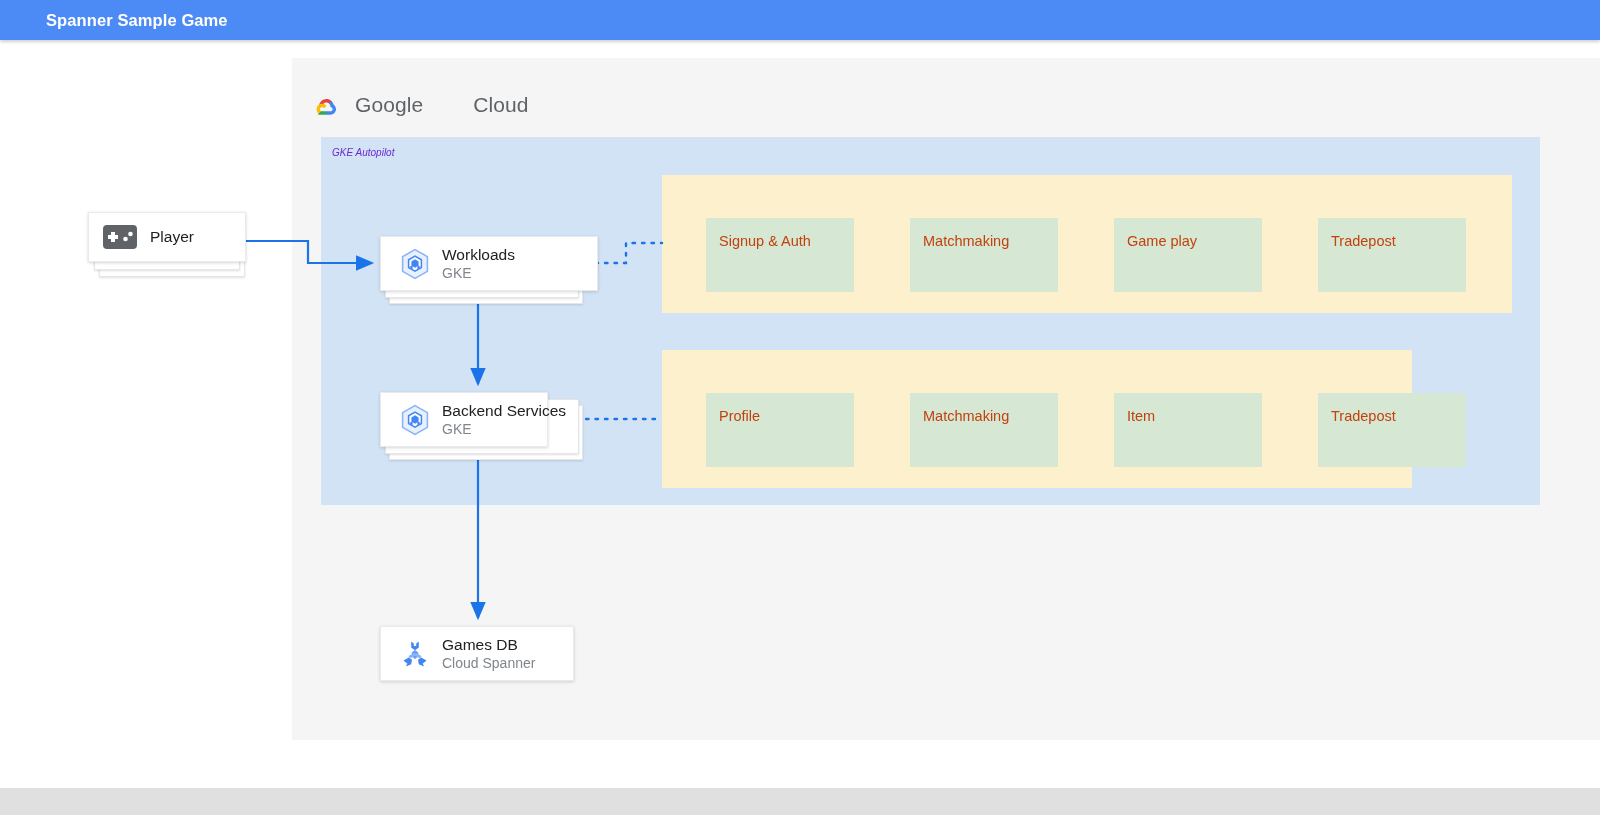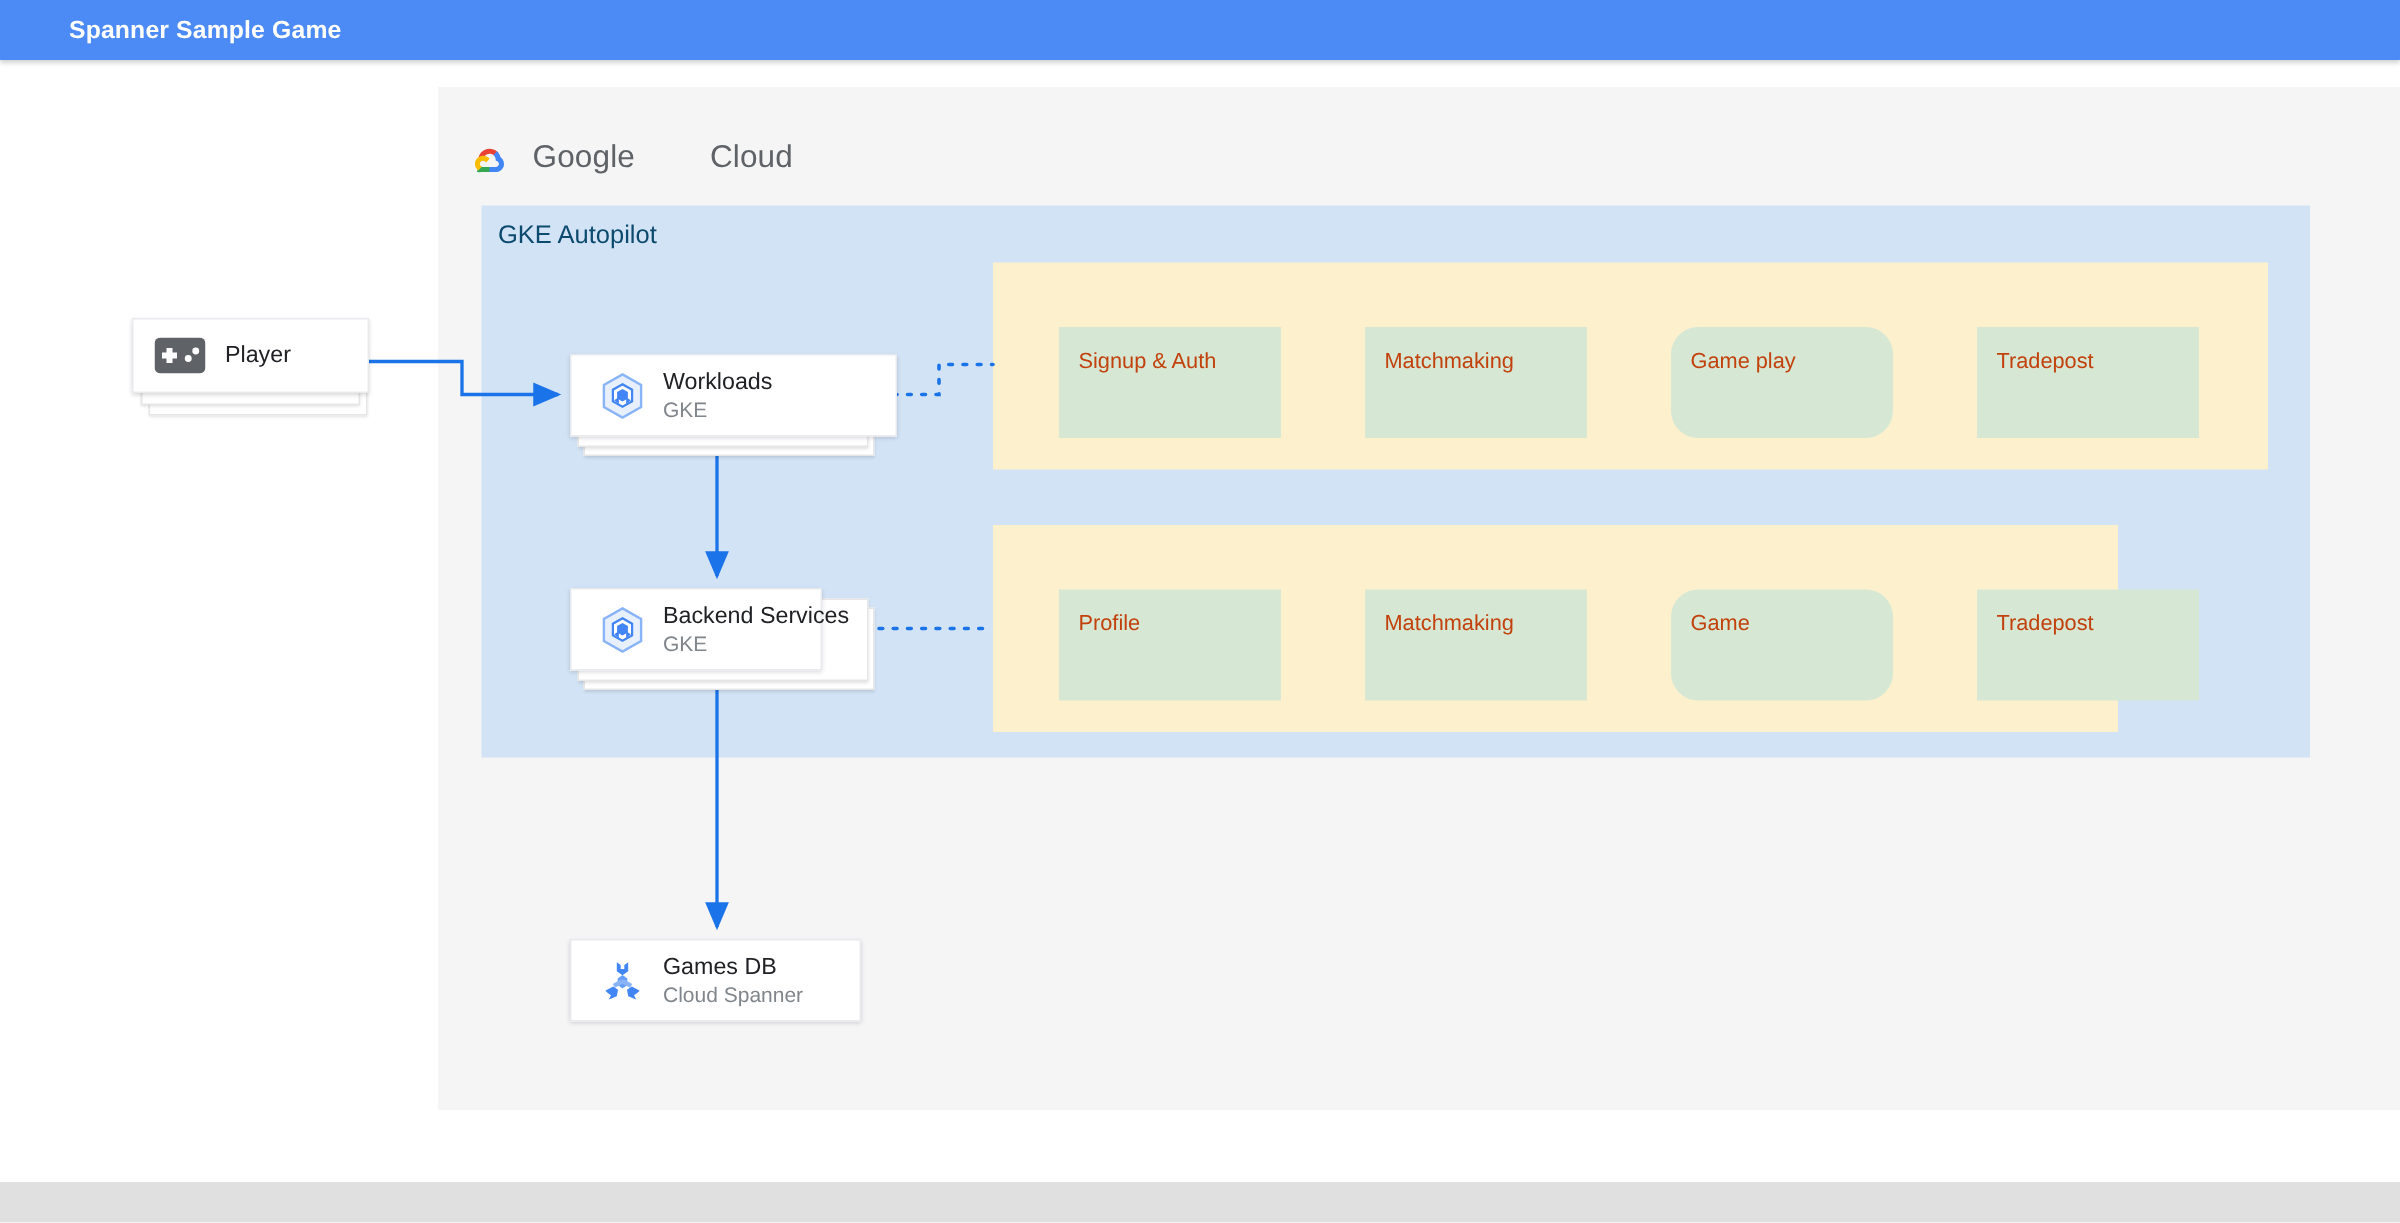--- a/index.html
+++ b/index.html
@@ -52,22 +52,23 @@
 
   
   .gke-panel {
     position: absolute;
     left: 321px; top: 137px;
     width: 1219px; height: 368px;
     background: #d2e3f6;
   }
   .gke-panel-label {
     position: absolute; left: 11px; top: 10px;
-    font-size: 17px; color: #0c4a6e;
+    font-size: 10px; color: #6d28d9;
     white-space: nowrap;
+    font-style: italic;
   }
 
   
   .svc-group {
     position: absolute;
     background: #fdf0cd;
   }
   .svc-group.row1 { left: 662px; top: 175px; width: 850px; height: 138px; }
   .svc-group.row2 { left: 662px; top: 350px; width: 750px; height: 138px; }
 
@@ -77,21 +78,21 @@
     width: 148px; height: 74px;
     background: #d6e8d4;
   }
   .svc-box .svc-label {
     position: absolute; left: 13px; top: 15px;
     font-size: 14.5px; color: #c2410c;
     white-space: nowrap;
   }
   .svc-box.c0 { left: 44px; }
   .svc-box.c1 { left: 248px; }
-  .svc-box.c2 { left: 452px; border-radius: 18px; }
+  .svc-box.c2 { left: 452px; }
   .svc-box.c3 { left: 656px; }
 
   
   .node {
     position: absolute;
     background: #ffffff;
     z-index: 20;
   }
   .node .card-shadow-2,
   .node .card-shadow-1 {
@@ -204,21 +205,21 @@
   </div>
 
   <div class="svc-group row2">
     <div class="svc-box c0">
       <div class="svc-label">Profile</div>
     </div>
     <div class="svc-box c1">
       <div class="svc-label">Matchmaking</div>
     </div>
     <div class="svc-box c2">
-      <div class="svc-label">Game</div>
+      <div class="svc-label">Item</div>
     </div>
     <div class="svc-box c3">
       <div class="svc-label">Tradepost</div>
     </div>
   </div>
 
   <svg class="conn-svg" xmlns="http://www.w3.org/2000/svg">
     <defs>
       <marker id="arrowRight" markerWidth="9" markerHeight="9" refX="7.5" refY="4" orient="auto">
         <path d="M0,0.4 L8.5,4 L0,7.6 Z" fill="#1a73e8"></path>

